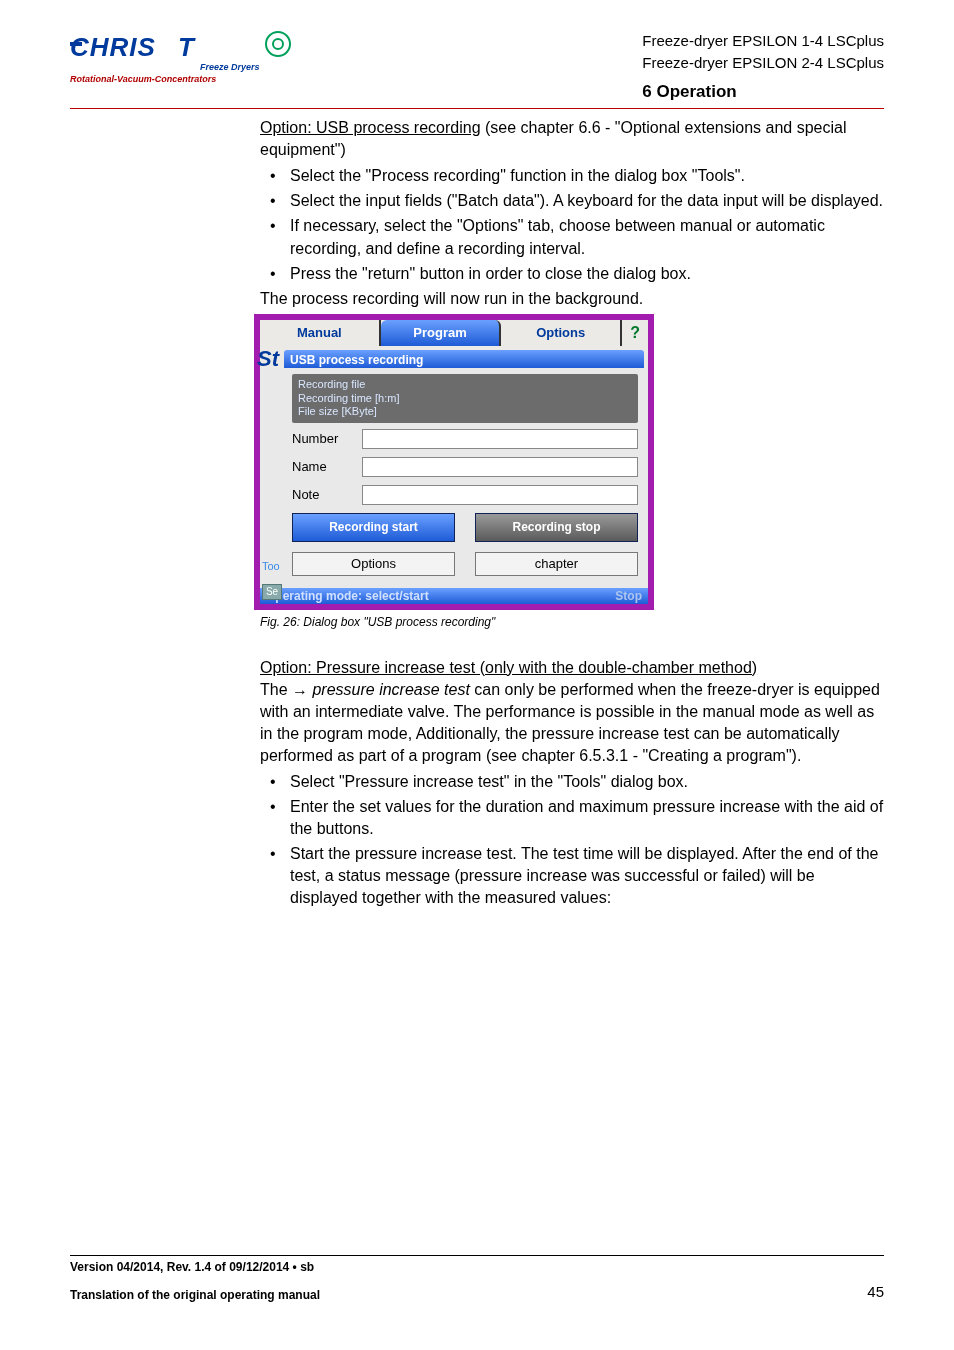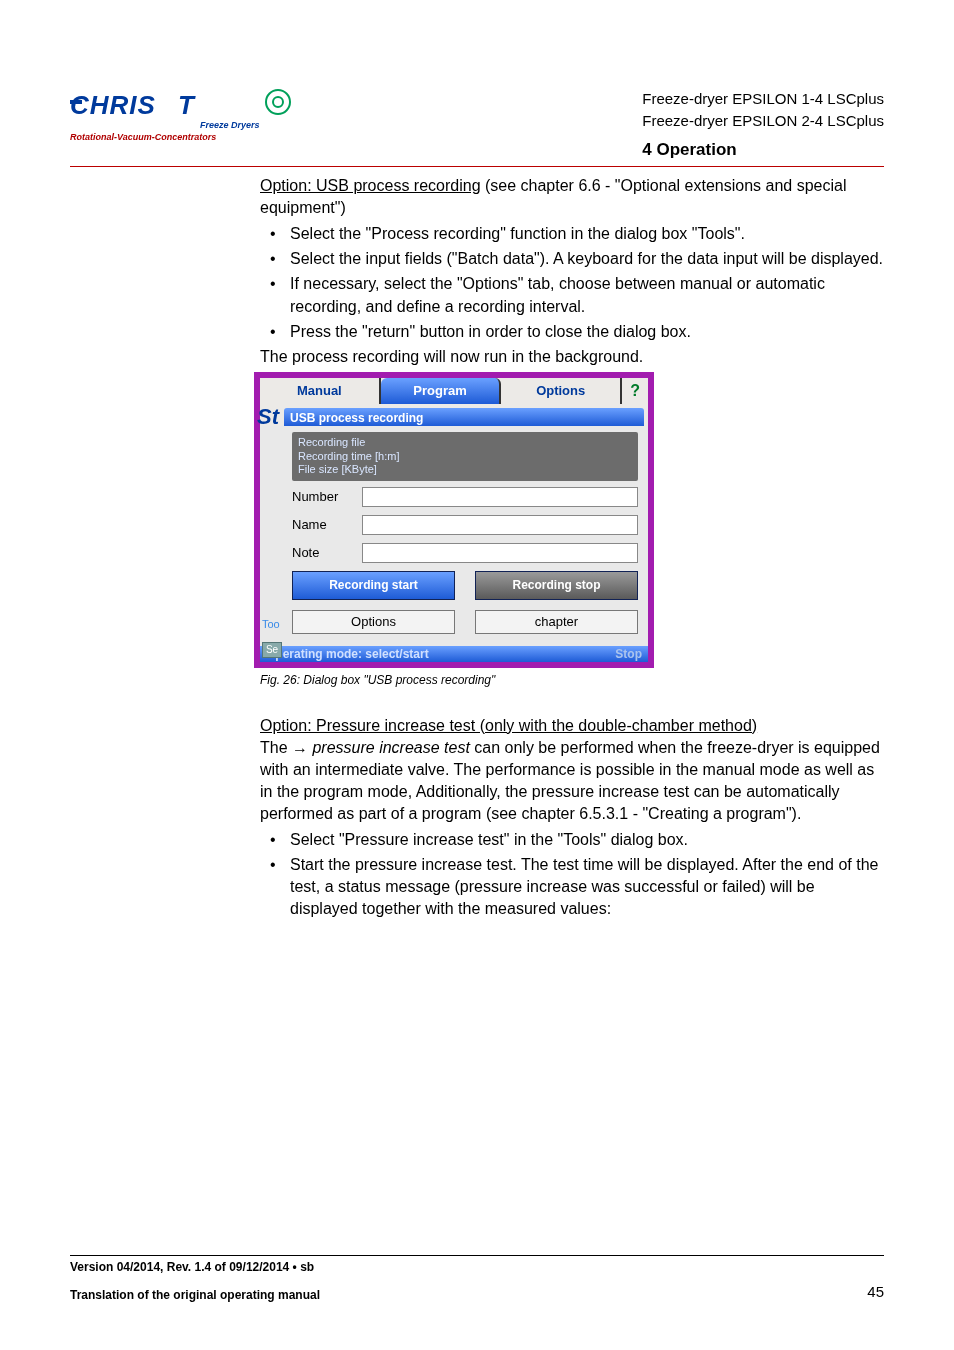--- a/index.html
+++ b/index.html
@@ -1,17 +1,17 @@
 <!DOCTYPE html>
 <html><head>
 <meta charset="utf-8">
 <style>
   * { box-sizing: border-box; margin: 0; padding: 0; }
   html, body { width: 954px; height: 1350px; font-family: Arial, Helvetica, sans-serif; background: #fff; color: #000; }
-  .page { width: 954px; height: 1350px; position: relative; padding: 88px 70px 40px 70px; }
+  .page { width: 954px; height: 1350px; position: relative; padding: 30px 70px 40px 70px; }
 
   
   .header-row { display: flex; align-items: flex-start; justify-content: space-between; }
   .logo-block { width: 230px; }
   .logo-svg { display: block; }
   .hdr-right { text-align: left; font-size: 15px; line-height: 1.45; }
   .section-title { font-weight: bold; font-size: 17px; margin-top: 6px; }
 
   .hr { border: none; border-top: 1px solid #b00; margin: 4px 0 8px 0; }
 
@@ -81,21 +81,21 @@
         <line x1="0" y1="14" x2="12" y2="14" stroke="#003a9c" stroke-width="4"></line>
         <circle cx="208" cy="14" r="12" fill="none" stroke="#00a05a" stroke-width="2"></circle>
         <circle cx="208" cy="14" r="5" fill="none" stroke="#00a05a" stroke-width="2"></circle>
         <text x="130" y="40" font-family="Arial" font-size="9" font-weight="bold" font-style="italic" fill="#003a9c">Freeze Dryers</text>
         <text x="0" y="52" font-family="Arial" font-size="9" font-weight="bold" font-style="italic" fill="#b00000">Rotational-Vacuum-Concentrators</text>
       </svg>
     </div>
     <div class="hdr-right">
       <div>Freeze-dryer EPSILON 1-4 LSCplus</div>
       <div>Freeze-dryer EPSILON 2-4 LSCplus</div>
-      <div class="section-title">4 Operation</div>
+      <div class="section-title">6 Operation</div>
     </div>
   </div>
   <hr class="hr">
 
   <div class="content">
 
     <p>
       <span class="underline">Option: USB process recording</span><span> (see chapter 6.6 - "Optional extensions and special equipment")</span>
     </p>
 
@@ -159,20 +159,21 @@
     </div>
 
     <div class="figcap">Fig. 26: Dialog box "USB process recording"</div>
 
     <p class="underline">Option: Pressure increase test (only with the double-chamber method)</p>
     <p>
       <span>The → </span><i>pressure increase test</i><span> can only be performed when the freeze-dryer is equipped with an intermediate valve. The performance is possible in the manual mode as well as in the program mode, Additionally, the pressure increase test can be automatically performed as part of a program (see chapter 6.5.3.1 - "Creating a program").</span>
     </p>
     <ul class="bullets">
       <li>Select "Pressure increase test" in the "Tools" dialog box.</li>
+      <li>Enter the set values for the duration and maximum pressure increase with the aid of the buttons.</li>
       <li>Start the pressure increase test. The test time will be displayed. After the end of the test, a status message (pressure increase was successful or failed) will be displayed together with the measured values:</li>
     </ul>
 
   </div>
 
   <div class="footer">
     <hr class="hr2">
     <div class="f1">Version 04/2014, Rev. 1.4 of 09/12/2014 • sb</div>
     <div class="f2">Translation of the original operating manual</div>
     <div class="pg">45</div>

